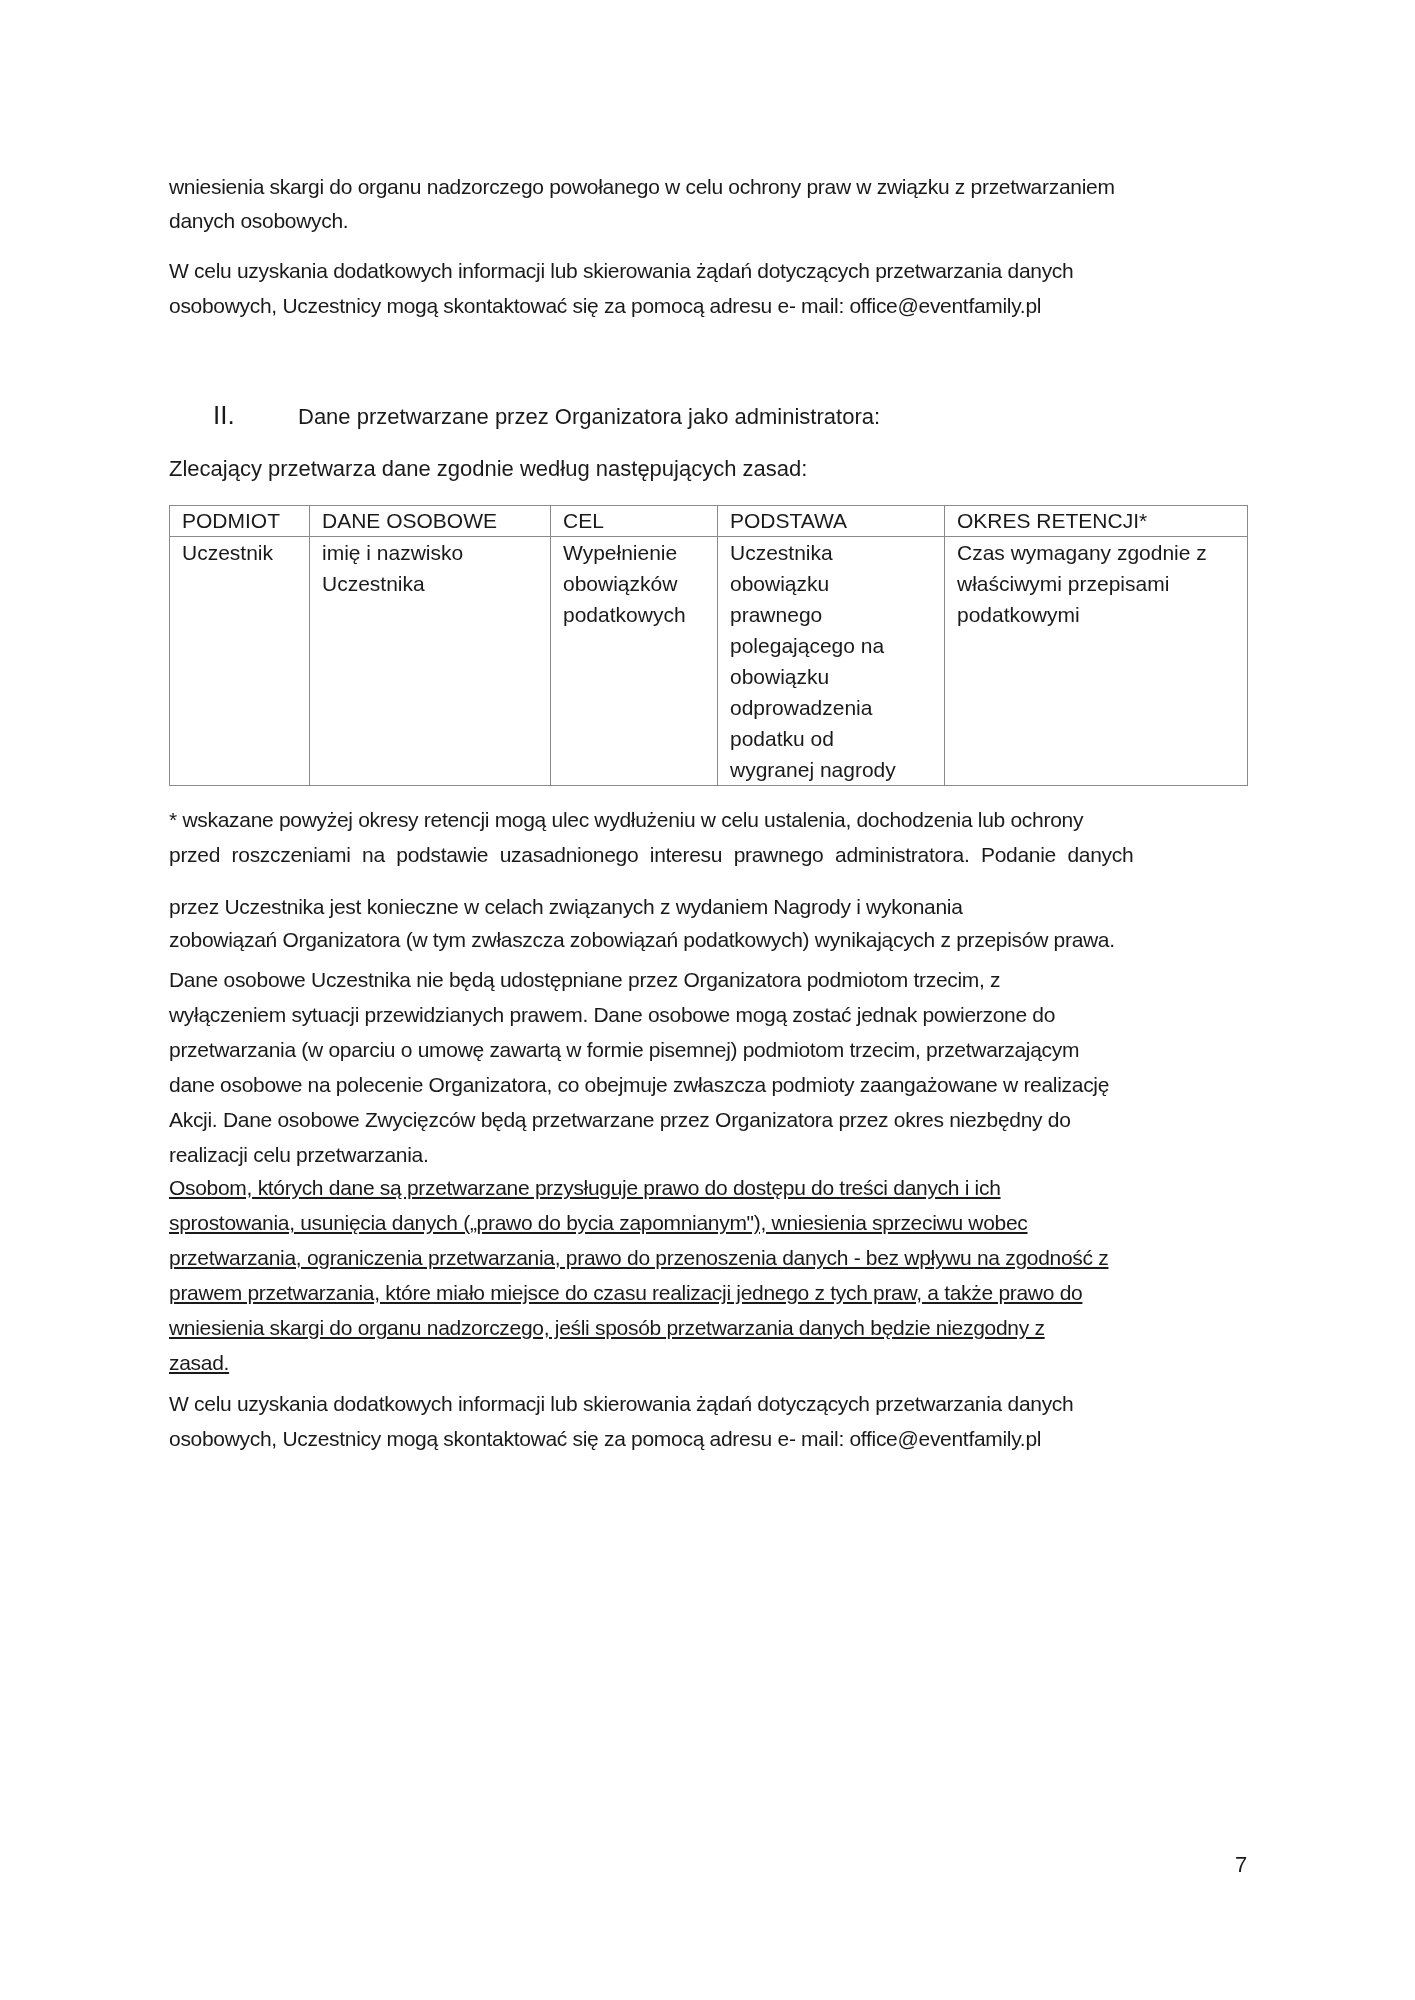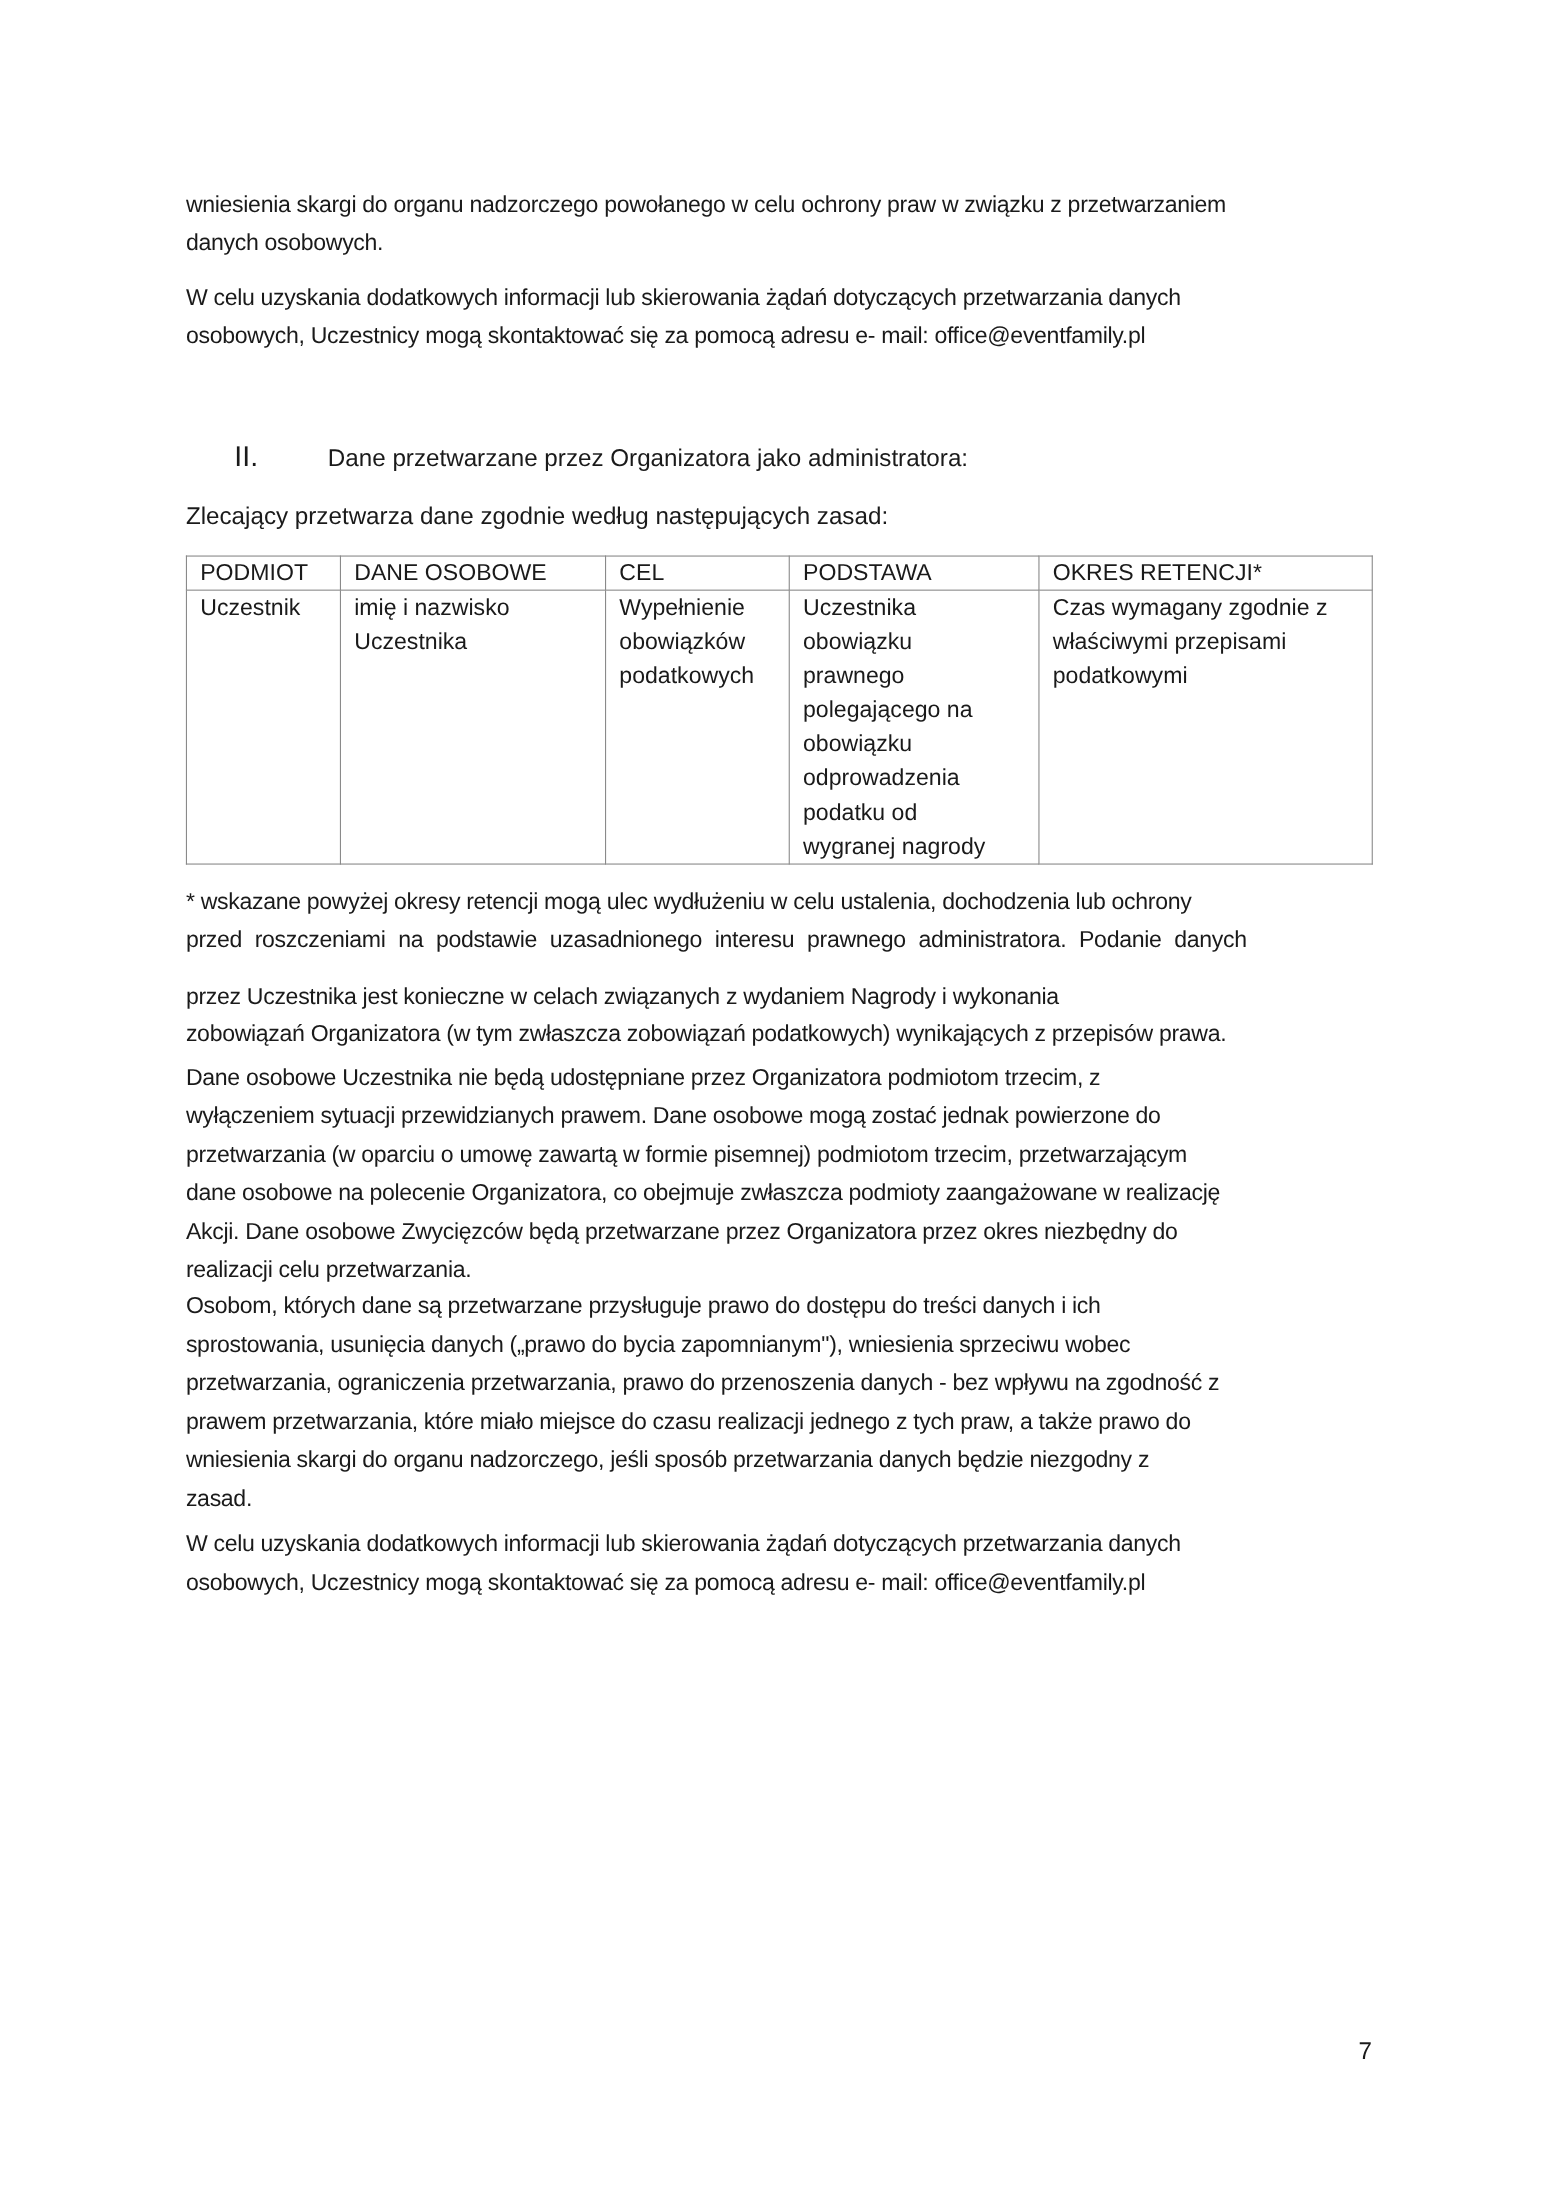--- a/index.html
+++ b/index.html
@@ -109,21 +109,21 @@
 
   <div class="p" style="top:962px; line-height:35px;">
     <span class="line">Dane osobowe Uczestnika nie będą udostępniane przez Organizatora podmiotom trzecim, z</span>
     <span class="line">wyłączeniem sytuacji przewidzianych prawem. Dane osobowe mogą zostać jednak powierzone do</span>
     <span class="line">przetwarzania (w oparciu o umowę zawartą w formie pisemnej) podmiotom trzecim, przetwarzającym</span>
     <span class="line">dane osobowe na polecenie Organizatora, co obejmuje zwłaszcza podmioty zaangażowane w realizację</span>
     <span class="line">Akcji. Dane osobowe Zwycięzców będą przetwarzane przez Organizatora przez okres niezbędny do</span>
     <span class="line">realizacji celu przetwarzania.</span>
   </div>
 
-  <div class="p" style="top:1170px; line-height:35px;">
+  <div class="p" style="top:1170px; line-height:35px;text-decoration:underline;">
     <span class="line">Osobom, których dane są przetwarzane przysługuje prawo do dostępu do treści danych i ich</span>
     <span class="line">sprostowania, usunięcia danych („prawo do bycia zapomnianym"), wniesienia sprzeciwu wobec</span>
     <span class="line">przetwarzania, ograniczenia przetwarzania, prawo do przenoszenia danych - bez wpływu na zgodność z</span>
     <span class="line">prawem przetwarzania, które miało miejsce do czasu realizacji jednego z tych praw, a także prawo do</span>
     <span class="line">wniesienia skargi do organu nadzorczego, jeśli sposób przetwarzania danych będzie niezgodny z</span>
     <span class="line">zasad.</span>
   </div>
 
   <div class="p" style="top:1386px; line-height:35px;">
     <span class="line">W celu uzyskania dodatkowych informacji lub skierowania żądań dotyczących przetwarzania danych</span>

